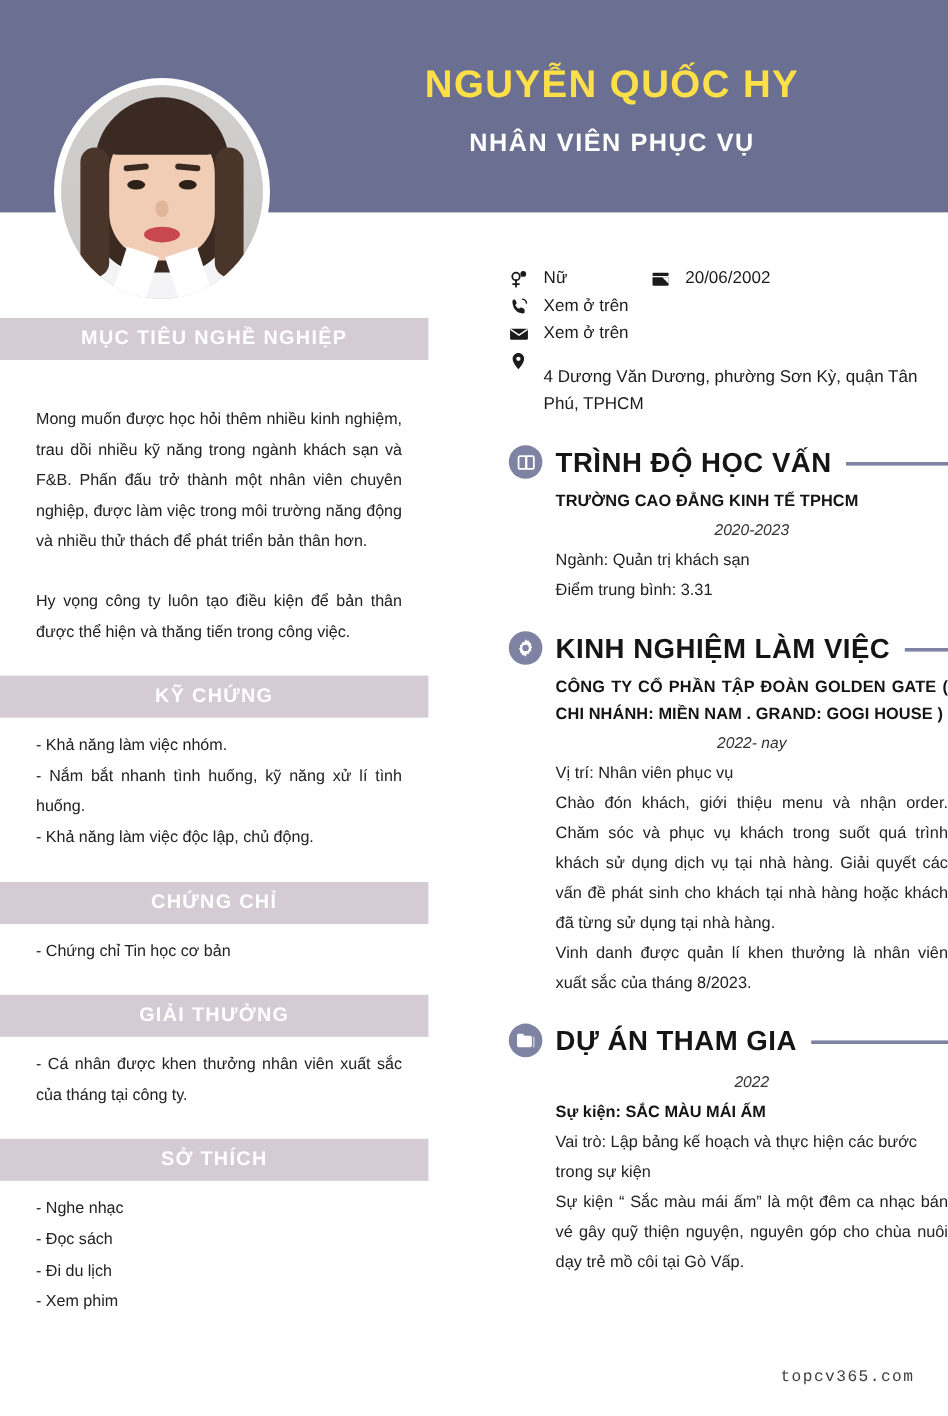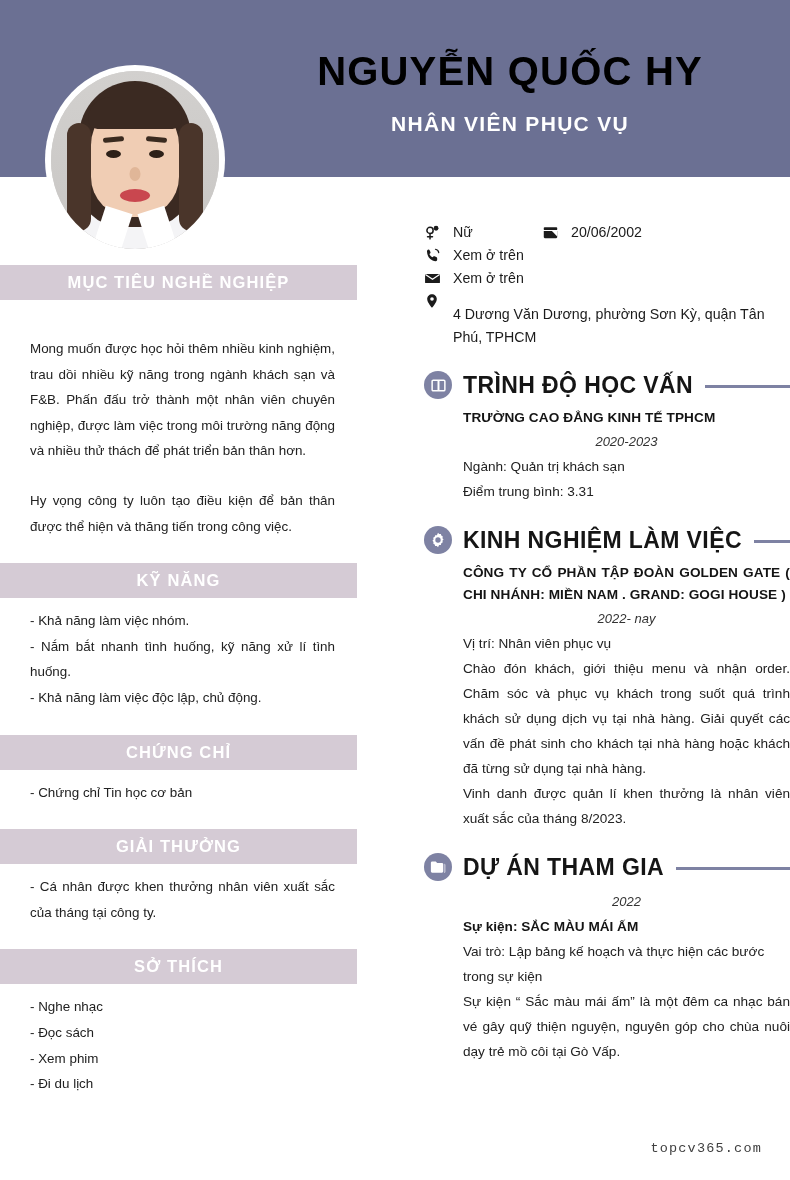--- a/index.html
+++ b/index.html
@@ -14,21 +14,21 @@
   .header{
     position:absolute; left:0; top:0; width:790px; height:177px;
     background:#6b7093;
   }
   .header-text{
     position:absolute; left:230px; top:0; width:560px; height:177px;
     display:flex; flex-direction:column; align-items:center;
     justify-content:center; padding-top:8px;
   }
   .name{
-    font-size:40px; font-weight:bold; color:#000000;
+    font-size:32px; font-weight:bold; color:#fde047;
     letter-spacing:1.2px; line-height:1.12; text-align:right;
     white-space:nowrap;
   }
   .job-title{
     font-size:21px; font-weight:bold; color:#ffffff;
     letter-spacing:1.3px; margin-top:19px; text-align:center;
   }
 
   
   .photo-wrap{
@@ -213,21 +213,21 @@
     <span>MỤC TIÊU NGHỀ NGHIỆP</span>
   </div>
   <div class="sb-body">
     <p>Mong muốn được học hỏi thêm nhiều kinh nghiệm, trau dồi nhiều kỹ năng trong ngành khách sạn và F&amp;B. Phấn đấu trở thành một nhân viên chuyên nghiệp, được làm việc trong môi trường năng động và nhiều thử thách để phát triển bản thân hơn.</p>
     <p>Hy vọng công ty luôn tạo điều kiện để bản thân được thể hiện và thăng tiến trong công việc.</p>
   </div>
 
   <div class="gap-sm"></div>
 
   <div class="sb-head">
-    <span>KỸ NĂNG</span>
+    <span>KỸ CHỨNG</span>
   </div>
   <div class="sb-list">
     <p class="nj">- Khả năng làm việc nhóm.</p>
     <p>- Nắm bắt nhanh tình huống, kỹ năng xử lí tình huống.</p>
     <p class="nj">- Khả năng làm việc độc lập, chủ động.</p>
   </div>
 
   <div class="gap-sm"></div>
 
   <div class="sb-head">
@@ -247,22 +247,22 @@
   </div>
 
   <div class="gap-sm"></div>
 
   <div class="sb-head">
     <span>SỞ THÍCH</span>
   </div>
   <div class="sb-list">
     <p class="nj">- Nghe nhạc</p>
     <p class="nj">- Đọc sách</p>
+    <p class="nj">- Đi du lịch</p>
     <p class="nj">- Xem phim</p>
-    <p class="nj">- Đi du lịch</p>
   </div>
 </div>
 
 <div class="right-col">
 
   <div class="contact-grid">
 
     <div class="c-row">
       <div class="c-item c-gender">
         <span class="c-ico">

